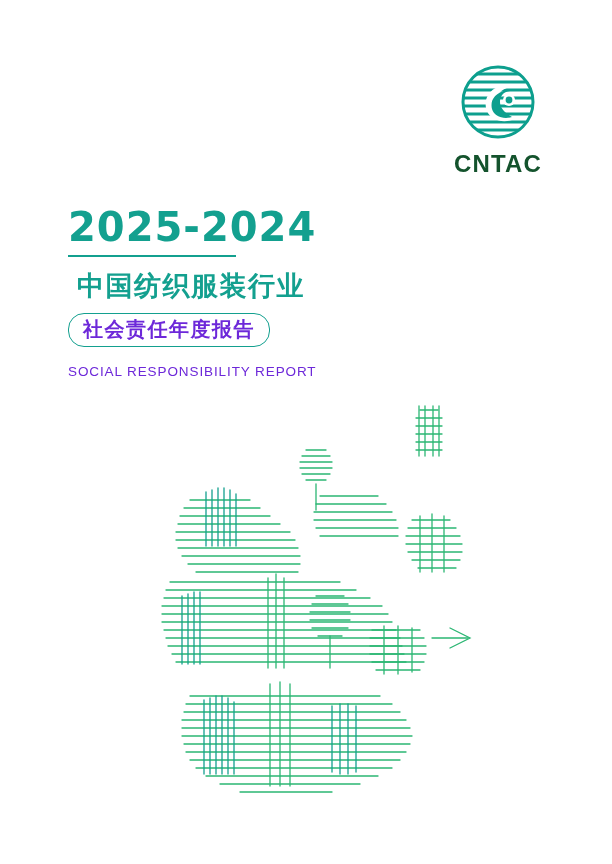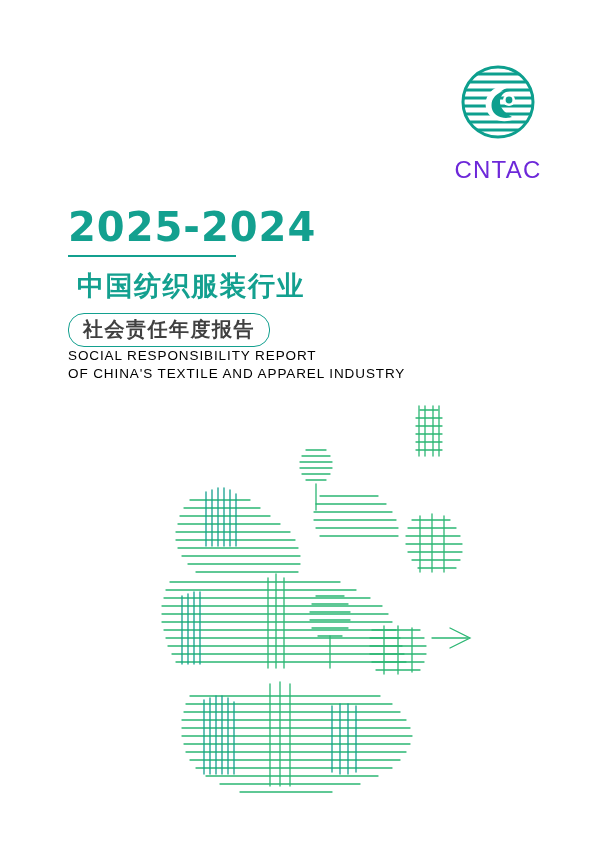--- a/index.html
+++ b/index.html
@@ -29,25 +29,25 @@
     width: 92px;
     text-align: center;
   }
   .logo-mark {
     width: 76px;
     height: 76px;
     margin: 0 auto;
     position: relative;
   }
   .logo-text {
-    margin-top: 16px;
+    margin-top: 10px;
     font-size: 24px;
     letter-spacing: 1.2px;
-    font-weight: normal;
-    color: #6d28d9;
+    font-weight: bold;
+    color: #14532d;
     font-family: "Liberation Sans", sans-serif;
   }
 
   
   .title-block {
     position: absolute;
     left: 68px;
     top: 205px;
     width: 420px;
   }
@@ -78,29 +78,30 @@
     margin-top: 10px;
   }
   .cn-sub {
     display: inline-block;
     border: 1.6px solid #13a08f;
     border-radius: 16px;
     padding: 3px 14px 5px 14px;
     font-size: 20px;
     line-height: 24px;
     font-weight: bold;
-    color: #404040;
+    color: #6d28d9;
     letter-spacing: 1.5px;
     font-family: "DejaVu Sans", sans-serif;
   }
   .en-title {
+    margin-top: 16px;
     font-size: 13.5px;
     line-height: 18px;
     letter-spacing: 0.9px;
-    color: #000000;
+    color: #6d28d9;
     font-family: "Liberation Sans", sans-serif;
   }
 
   
   .illustration {
     position: absolute;
     left: 120px;
     top: 400px;
     width: 400px;
     height: 420px;
@@ -144,21 +145,20 @@
 
   <div class="title-block">
     <div class="year">2025-2024</div>
     <div class="rule"></div>
     <div class="cn-title">中国纺织服装行业</div>
     <div class="cn-sub-wrap">
       <span class="cn-sub">社会责任年度报告</span>
     </div>
     <div class="en-title">
       <div>SOCIAL RESPONSIBILITY REPORT</div>
-      <div>OF CHINA'S TEXTILE AND APPAREL INDUSTRY</div>
     </div>
   </div>
 
   <div class="illustration">
     <svg width="400" height="420" viewBox="0 0 400 420" aria-hidden="true">
       <g stroke="#2bb673" stroke-width="1.3" fill="none" stroke-linecap="round">
 
         <g>
           <line x1="186" y1="50" x2="206" y2="50"></line>
           <line x1="182" y1="56" x2="210" y2="56"></line>

